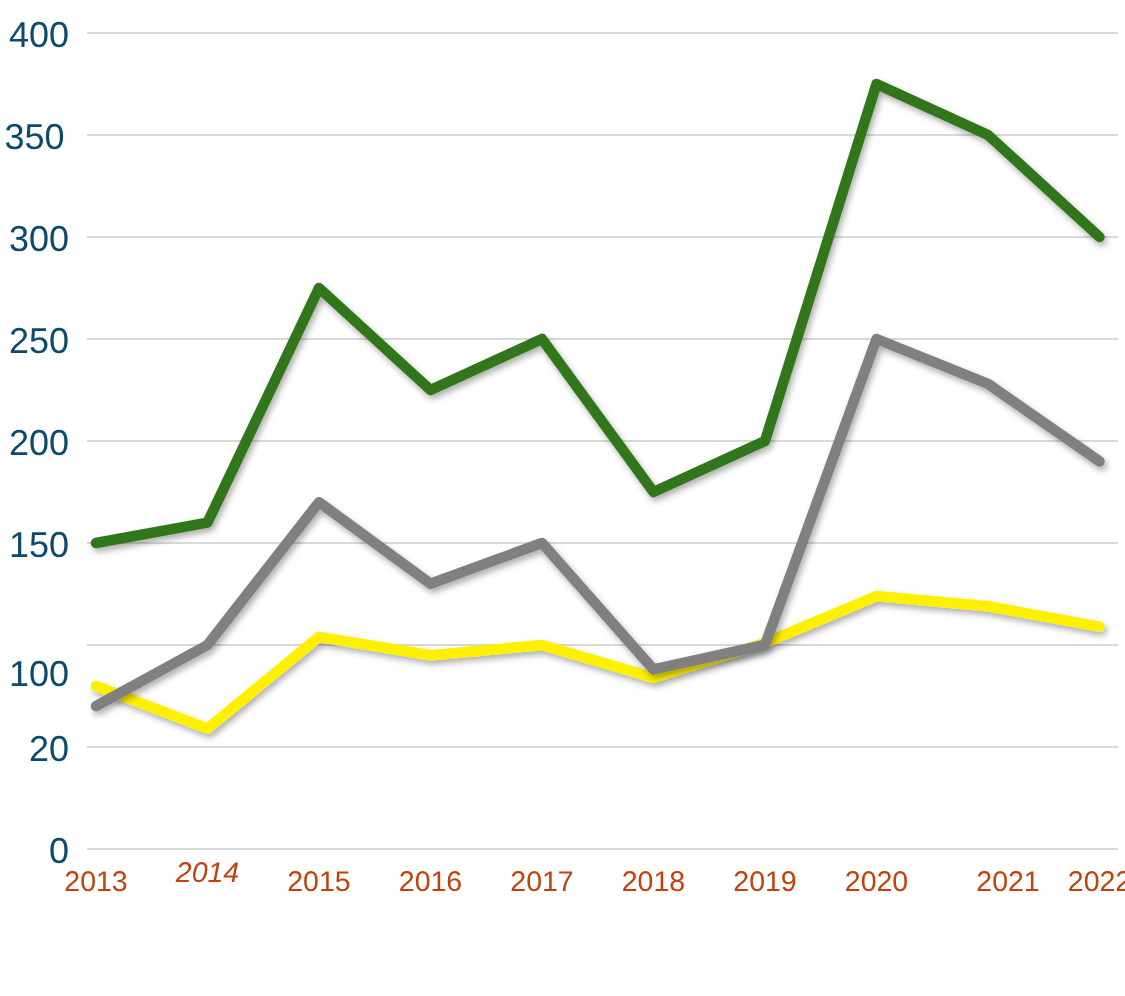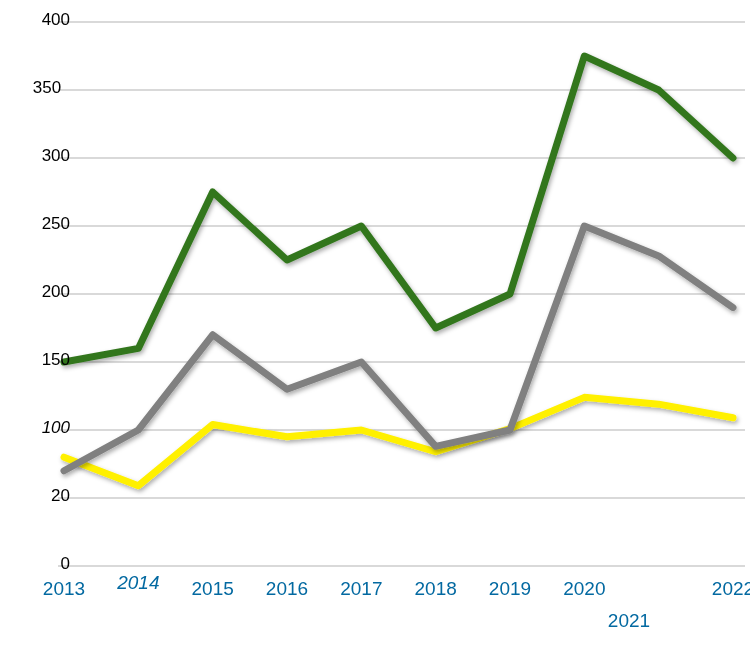--- a/index.html
+++ b/index.html
@@ -21,32 +21,31 @@
     position: absolute;
     left: 0;
     top: 0;
     width: 750px;
     height: 664px;
     display: block;
   }
   .y-tick-label {
     position: absolute;
     text-align: right;
-    font-size: 17px;
-    color: #000000;
+    font-size: 24px;
+    color: #0c4a6e;
     font-family: "Liberation Sans", sans-serif;
     white-space: nowrap;
     letter-spacing: 0px;
-    margin-left: 24px;
   }
   .x-tick-label {
     position: absolute;
     text-align: center;
     font-size: 19px;
-    color: #0369a1;
+    color: #c2410c;
     font-family: "Liberation Sans", sans-serif;
     white-space: nowrap;
   }
   #legend {
     position: absolute;
     left: 0;
     top: 618px;
     width: 750px;
     height: 30px;
     display: flex;
@@ -99,35 +98,35 @@
     <g id="series-group">
         <polyline points="64.00,457.20 138.33,485.76 212.67,424.56 287.00,436.80 361.33,430.00 435.67,451.76 510.00,428.64 584.33,397.36 658.67,404.16 733.00,417.76" fill="none" stroke="#FFF000" stroke-width="7" stroke-linejoin="round" stroke-linecap="round" filter="url(#lineShadow)"></polyline>
         <polyline points="64.00,470.80 138.33,430.00 212.67,334.80 287.00,389.20 361.33,362.00 435.67,446.32 510.00,430.00 584.33,226.00 658.67,255.92 733.00,307.60" fill="none" stroke="#808080" stroke-width="7" stroke-linejoin="round" stroke-linecap="round" filter="url(#lineShadow)"></polyline>
         <polyline points="64.00,362.00 138.33,348.40 212.67,192.00 287.00,260.00 361.33,226.00 435.67,328.00 510.00,294.00 584.33,56.00 658.67,90.00 733.00,158.00" fill="none" stroke="#33761F" stroke-width="7" stroke-linejoin="round" stroke-linecap="round" filter="url(#lineShadow)"></polyline>
       </g>
   </svg>
 
   <div id="y-axis-labels">
       <div class="y-tick-label" style="left: 0px; width: 46px; top: 554px;">0</div>
       <div class="y-tick-label" style="left: 0px; width: 46px; top: 486px;">20</div>
-      <div class="y-tick-label" style="left: 0px; width: 46px; top: 418px; font-style: italic;">100</div>
+      <div class="y-tick-label" style="left: 0px; width: 46px; top: 436px;">100</div>
       <div class="y-tick-label" style="left: 0px; width: 46px; top: 350px;">150</div>
       <div class="y-tick-label" style="left: 0px; width: 46px; top: 282px;">200</div>
       <div class="y-tick-label" style="left: 0px; width: 46px; top: 214px;">250</div>
       <div class="y-tick-label" style="left: 0px; width: 46px; top: 146px;">300</div>
       <div class="y-tick-label" style="left: 0px; width: 46px; top: 78px; text-align: center;">350</div>
       <div class="y-tick-label" style="left: 0px; width: 46px; top: 10px;">400</div>
     </div>
   <div id="x-axis-labels">
       <div class="x-tick-label" style="width: 70px; left: 29px; top: 578px;">2013</div>
       <div class="x-tick-label" style="width: 70px; left: 103.333px; top: 572px; font-style: italic;">2014</div>
       <div class="x-tick-label" style="width: 70px; left: 177.667px; top: 578px;">2015</div>
       <div class="x-tick-label" style="width: 70px; left: 252px; top: 578px;">2016</div>
       <div class="x-tick-label" style="width: 70px; left: 326.333px; top: 578px;">2017</div>
       <div class="x-tick-label" style="width: 70px; left: 400.667px; top: 578px;">2018</div>
       <div class="x-tick-label" style="width: 70px; left: 475px; top: 578px;">2019</div>
       <div class="x-tick-label" style="width: 70px; left: 549.333px; top: 578px;">2020</div>
-      <div class="x-tick-label" style="width: 70px; left: 594px; top: 578px; margin-top: 32px;">2021</div>
+      <div class="x-tick-label" style="width: 70px; left: 637px; top: 578px;">2021</div>
       <div class="x-tick-label" style="width: 70px; left: 698px; top: 578px;">2022</div>
     </div>
 
 
 </div>
 
 </body></html>

